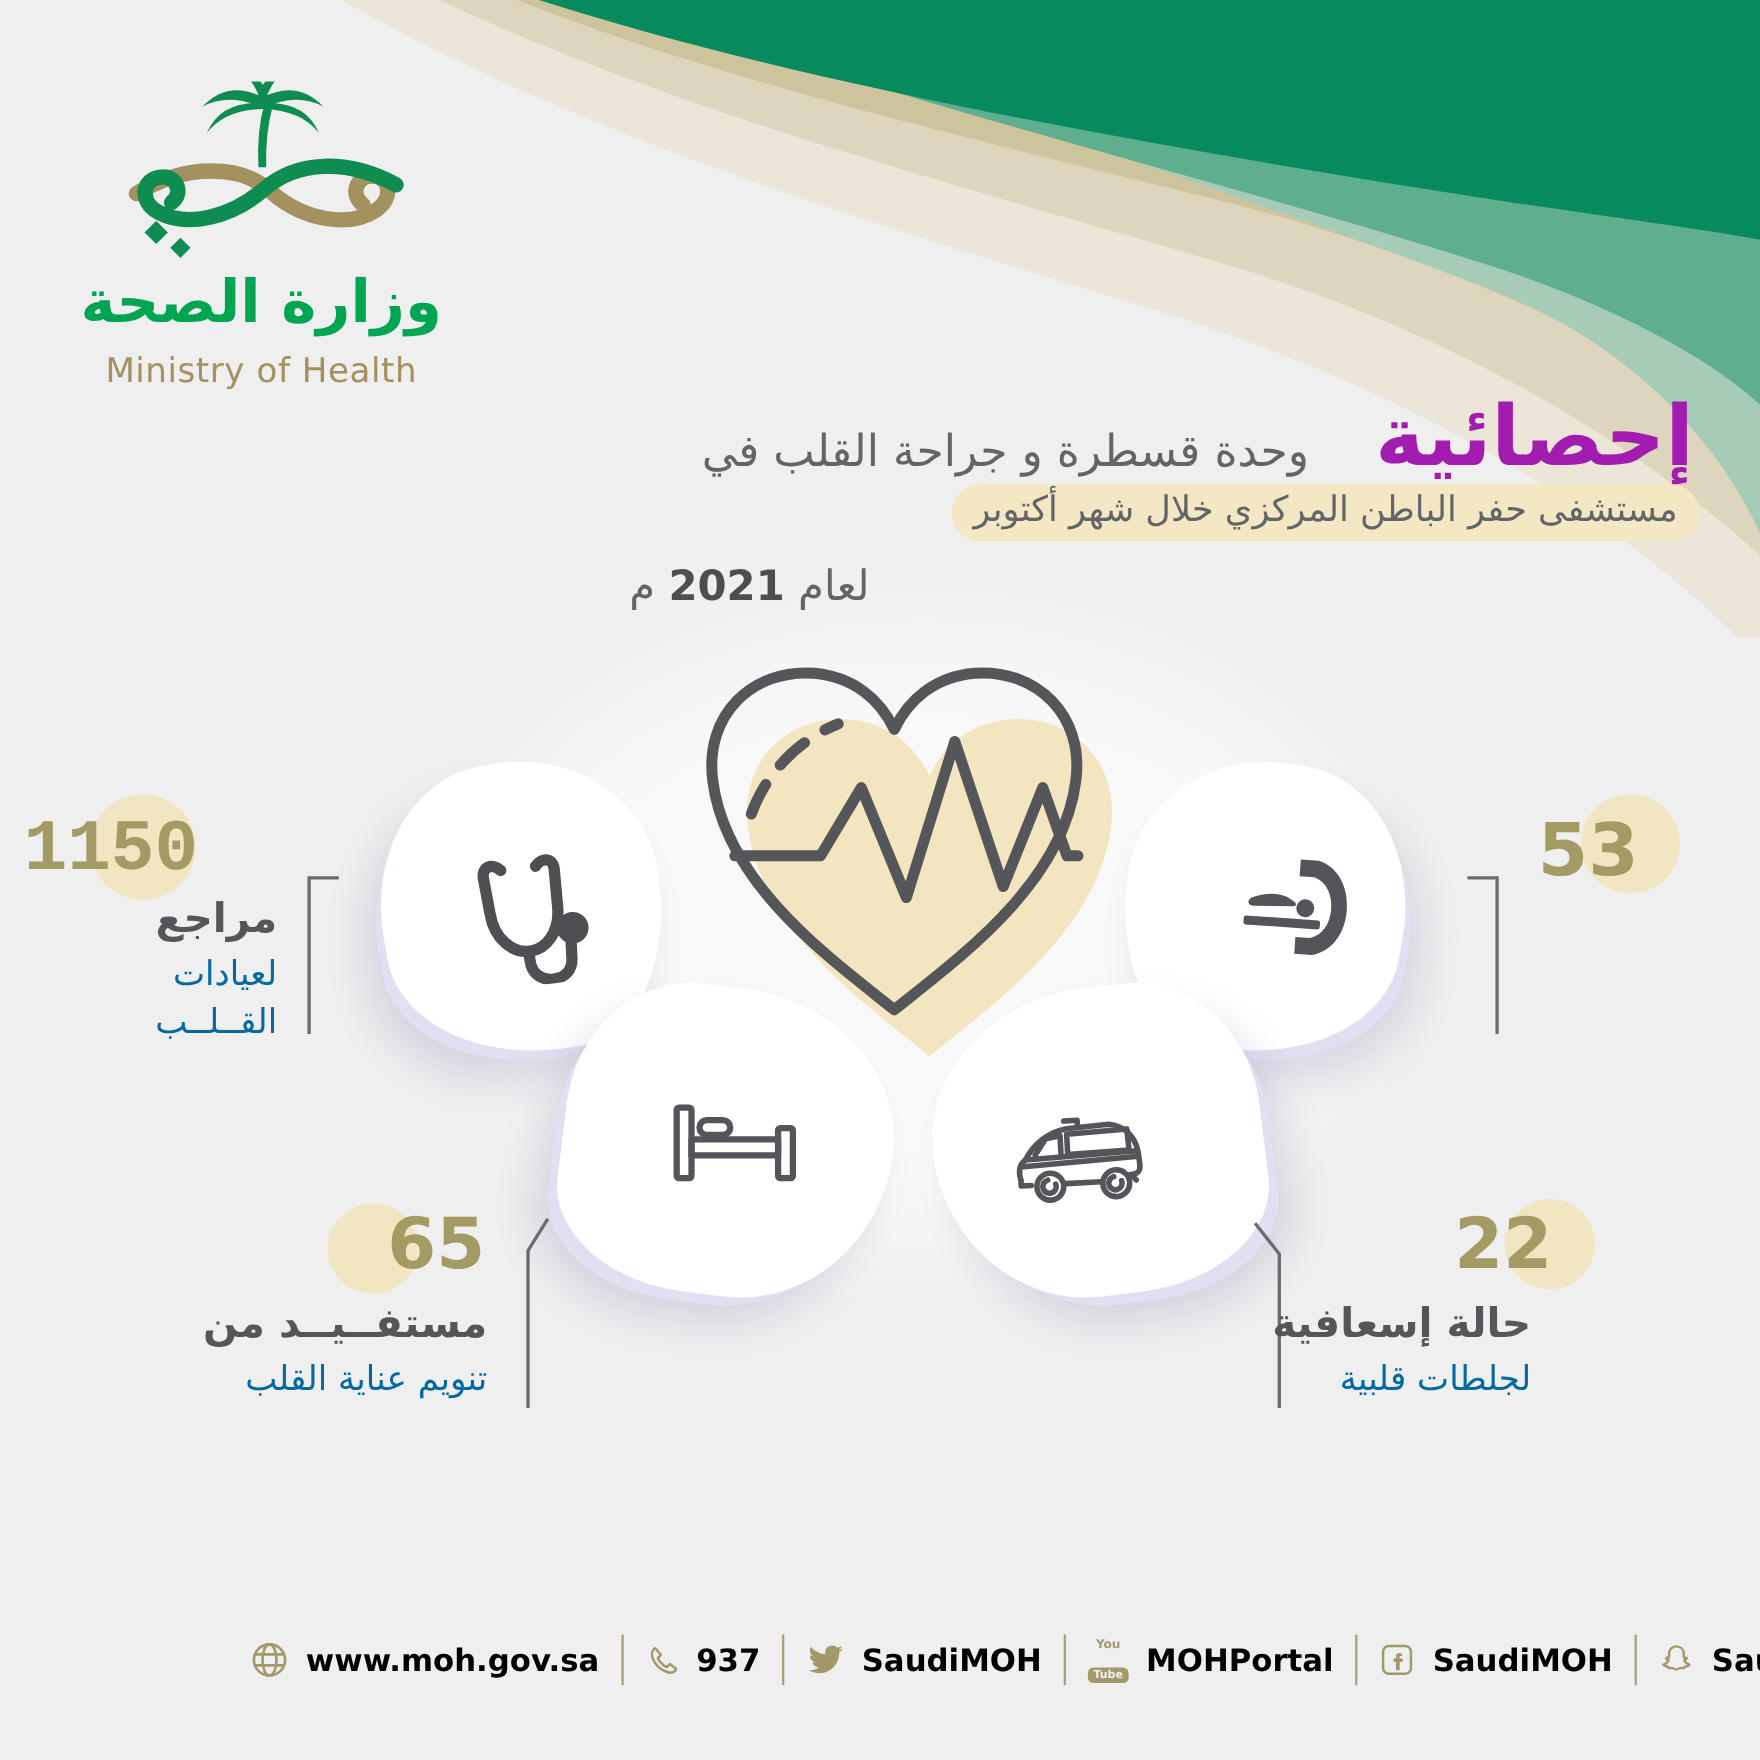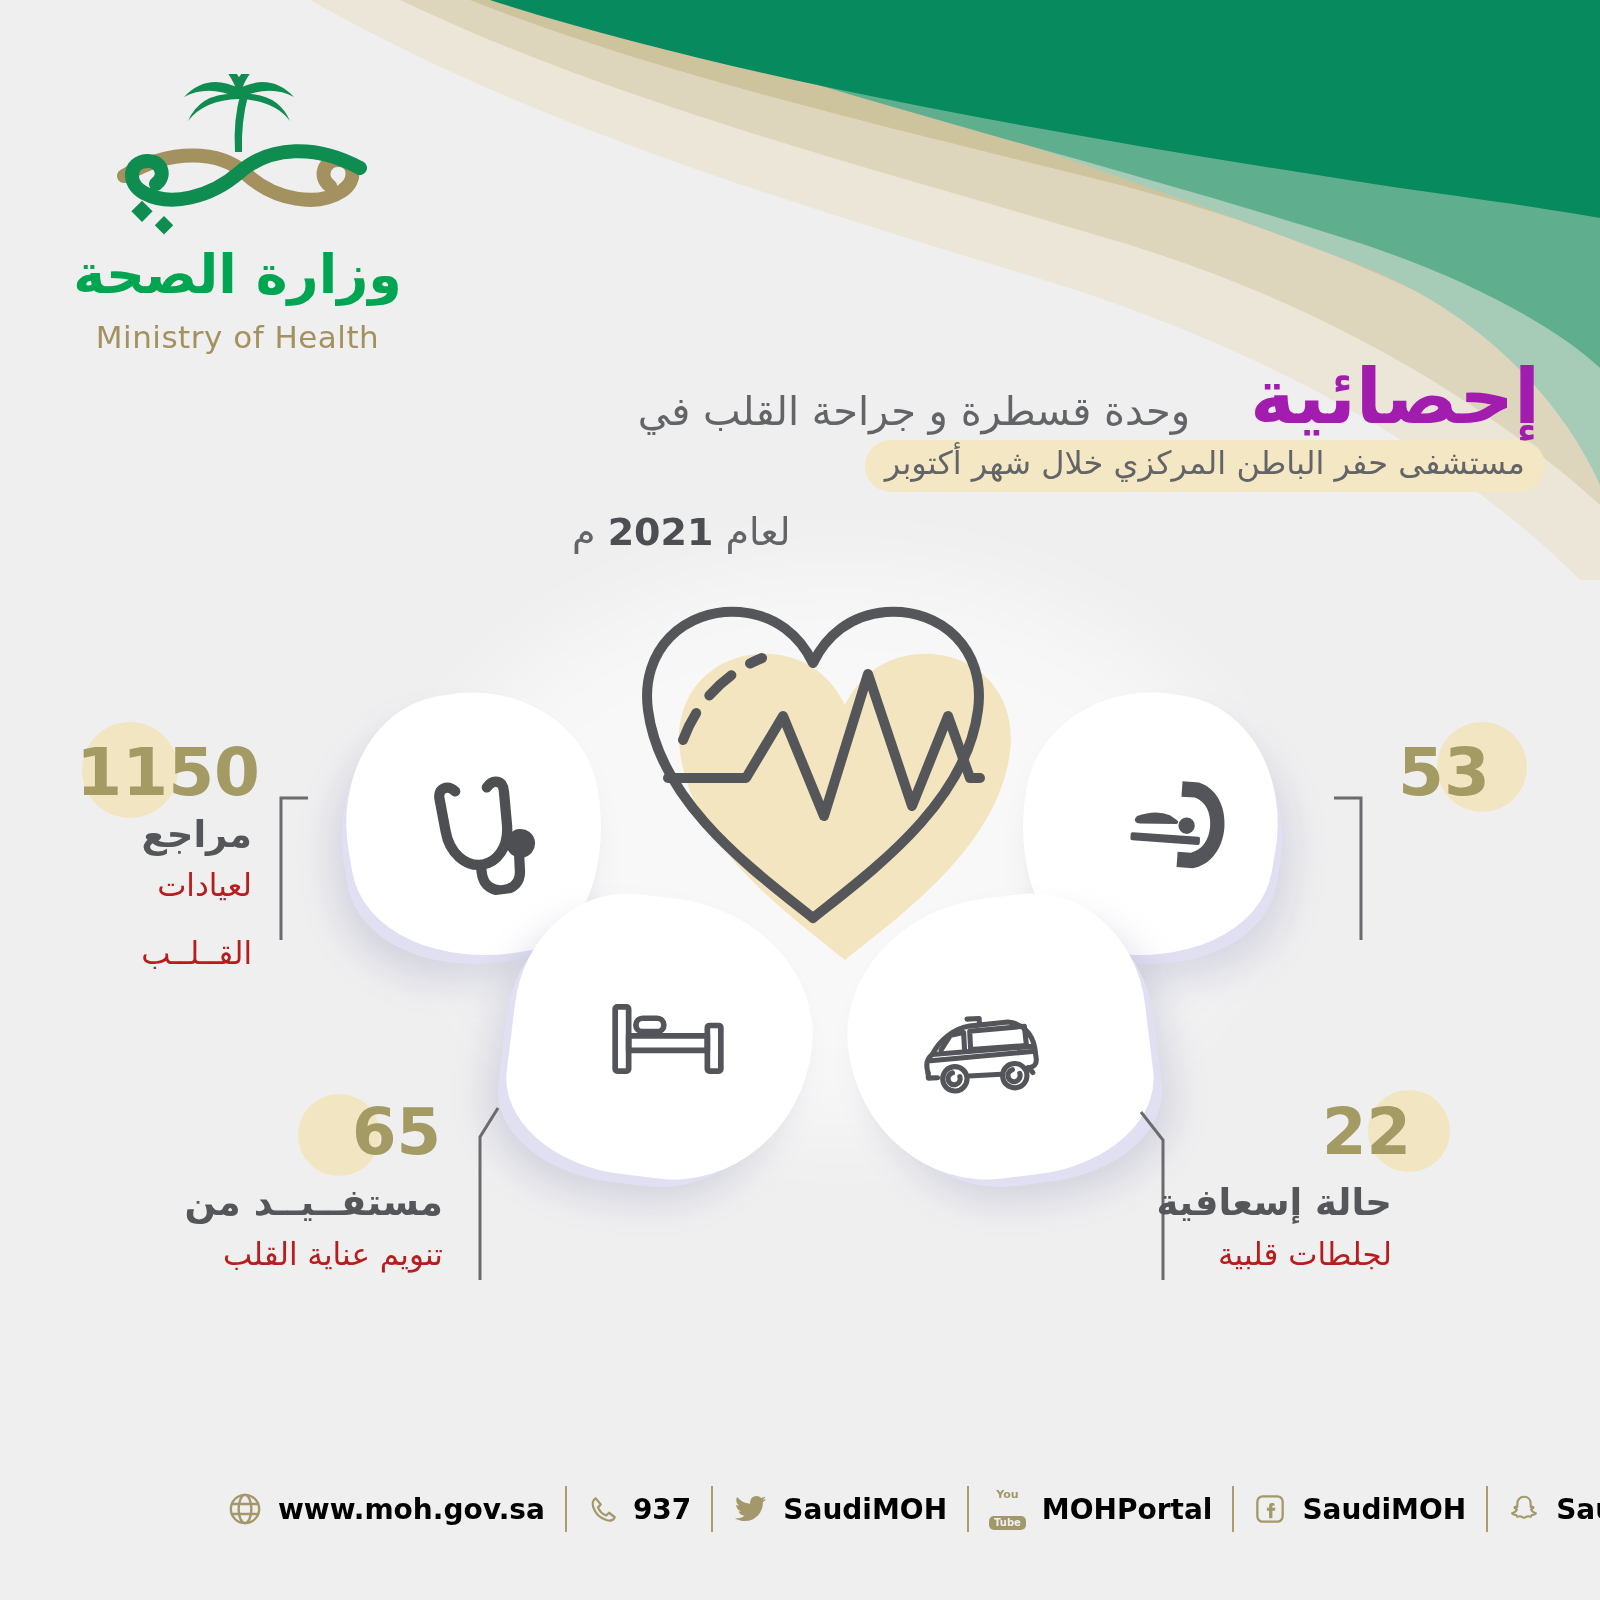--- a/index.html
+++ b/index.html
@@ -24,21 +24,21 @@
   .petal.tr{border-radius:54% 46% 62% 38% / 46% 54% 42% 58%;transform:rotate(10deg);
     box-shadow:12px 12px 0 -5px #e0e0f2, 20px 26px 34px rgba(120,120,165,.22);}
   .petal.bl{border-radius:42% 58% 52% 48% / 50% 54% 60% 36%;transform:rotate(7deg);
     box-shadow:-12px 14px 0 -5px #e0e0f2, -18px 26px 34px rgba(120,120,165,.22);}
   .petal.br{border-radius:58% 42% 48% 52% / 54% 50% 36% 60%;transform:rotate(-7deg);
     box-shadow:12px 14px 0 -5px #e0e0f2, 18px 26px 34px rgba(120,120,165,.22);}
   
   .num{font-weight:bold;color:#a49a64;line-height:1;}
   .beige-circle{background:#f2e5c1;border-radius:50%;}
   .stat-bold{font-weight:bold;color:#55565a;font-size:37px;line-height:1;white-space:nowrap;}
-  .stat-light{color:#b91c1c;font-size:31px;line-height:1;white-space:nowrap;}
+  .stat-light{color:#0369a1;font-size:31px;line-height:1;white-space:nowrap;}
   
   .logo-ar{font-size:54px;font-weight:bold;color:#00a551;line-height:1;}
   .logo-en{font-size:31px;color:#a3925f;line-height:1;letter-spacing:.5px;}
   
   .footer{position:absolute;left:228px;top:1486px;display:flex;align-items:center;}
   .f-item{display:flex;align-items:center;gap:16px;}
   .f-label{font-size:28px;color:#000000;font-weight:bold;white-space:nowrap;}
   .f-sep{width:2px;height:46px;background:#a89e6d;margin:0 20px;}
   .yt{display:flex;flex-direction:column;align-items:center;line-height:1;}
   .yt .yt-top{font-size:11px;font-weight:bold;color:#a2986a;}
@@ -151,25 +151,25 @@
   <svg class="abs" style="left:0;top:0;pointer-events:none;" width="1600" height="1600" viewBox="0 0 1600 1600">
     <g fill="none" stroke="#6a6b6e" stroke-width="3">
       <polyline points="308,798 281,798 281,940"></polyline>
       <polyline points="1334,798 1361,798 1361,940"></polyline>
       <polyline points="498,1108 480,1137 480,1280"></polyline>
       <polyline points="1141,1112 1163,1140 1163,1280"></polyline>
     </g>
   </svg>
 
   <div class="abs beige-circle" style="left:82px;top:722px;width:96px;height:96px;"></div>
-  <div class="abs num" style="right:1340px;top:740px;font-size:66px;">1150</div>
+  <div class="abs num" style="right:1420px;top:740px;font-size:66px;font-family:Liberation Mono, monospace;">1150</div>
   <div class="abs rtl" style="right:1348px;top:816px;">
     <div class="stat-bold">مراجع</div>
     <div class="stat-light" style="margin-top:17px;">لعيادات</div>
-    <div class="stat-light" style="margin-top:37px;">القــلــب</div>
+    <div class="stat-light" style="margin-top:13px;">القــلــب</div>
   </div>
 
   <div class="abs beige-circle" style="left:1437px;top:722px;width:90px;height:90px;"></div>
   <div class="abs num" style="left:1398px;top:740px;font-size:66px;">53</div>
 
   <div class="abs beige-circle" style="left:298px;top:1094px;width:82px;height:82px;"></div>
   <div class="abs num" style="left:352px;top:1100px;font-size:64px;">65</div>
   <div class="abs rtl" style="right:1157px;top:1184px;text-align:right;">
     <div class="stat-bold">مستفــيــد من</div>
     <div class="stat-light" style="margin-top:18px;">تنويم عناية القلب</div>

